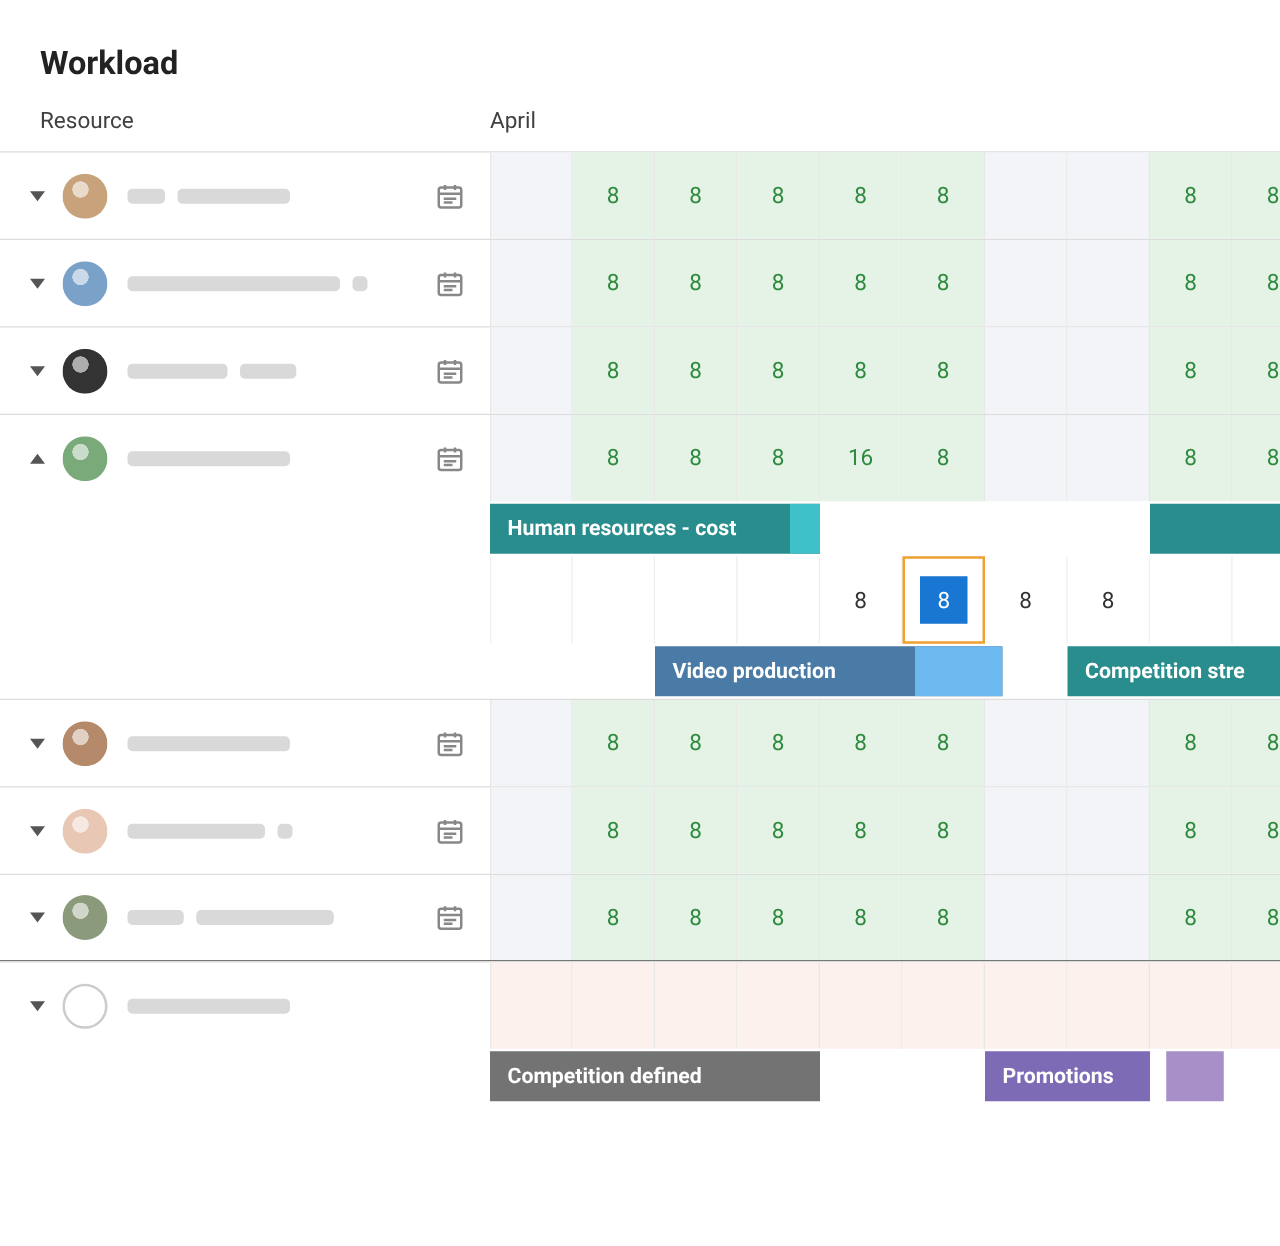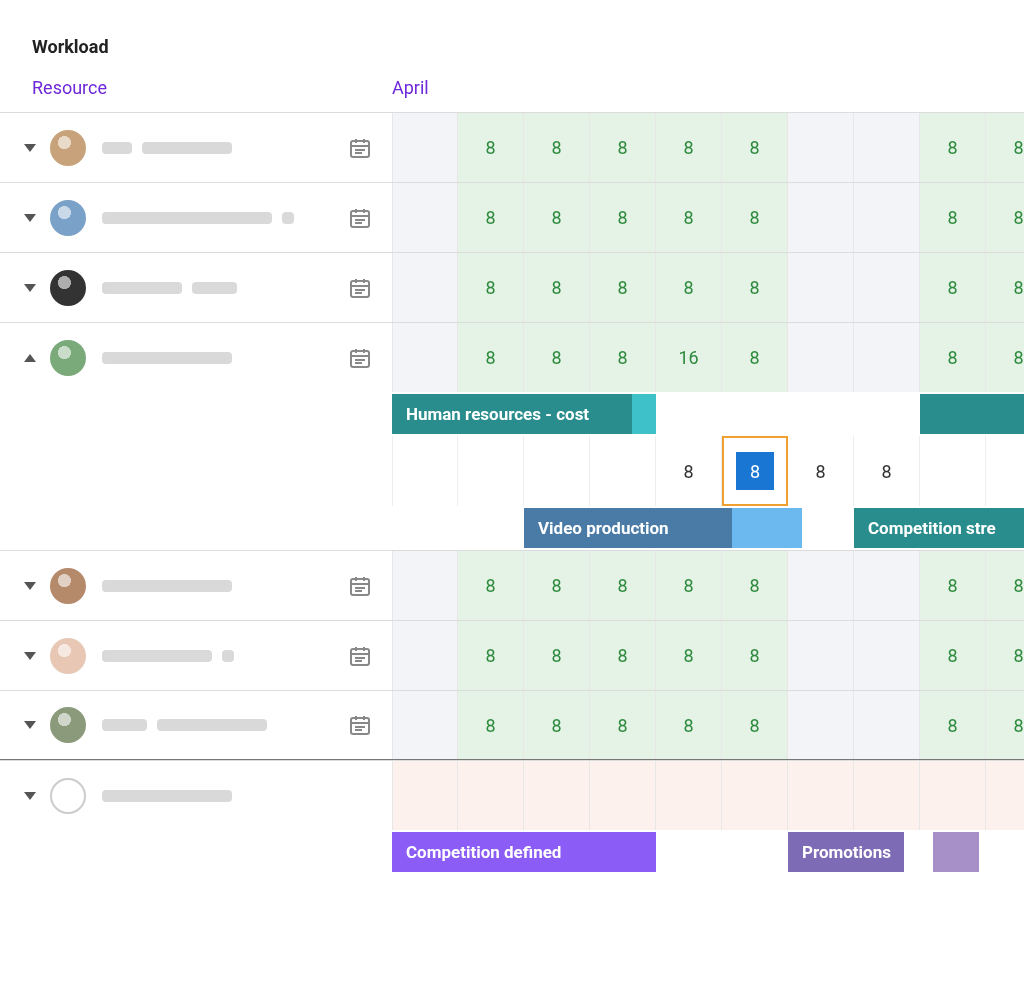--- a/index.html
+++ b/index.html
@@ -1,19 +1,19 @@
 <!DOCTYPE html>
 <html><head>
 <meta charset="utf-8">
 <style>
   * { box-sizing: border-box; margin: 0; padding: 0; }
   html, body { font-family: -apple-system, BlinkMacSystemFont, "Segoe UI", Roboto, Arial, sans-serif; color: #333; background: #fff; width: 1024px; }
   .page { width: 1024px; overflow: hidden; }
-  .title { font-size: 18px; font-weight: 700; padding: 36px 0 20px 32px; color: #222; }
-  .header-row { display: flex; padding: 0 0 14px 0; color: #6d28d9; font-size: 18px; }
+  .title { font-size: 26px; font-weight: 700; padding: 36px 0 20px 32px; color: #222; }
+  .header-row { display: flex; padding: 0 0 14px 0; color: #404040; font-size: 18px; }
   .header-resource { width: 392px; padding-left: 32px; }
   .header-month { padding-left: 0; }
   .grid { position: relative; }
   .row { display: flex; border-top: 1px solid #dcdcdc; min-height: 70px; }
   .row.section-end { border-bottom: 1px solid #777; }
   .left { width: 392px; display: flex; align-items: center; padding-left: 24px; position: relative; flex-shrink: 0; }
   .chevron { width: 0; height: 0; border-left: 6px solid transparent; border-right: 6px solid transparent; border-top: 8px solid #555; margin-right: 14px; cursor: pointer; }
   .chevron.up { border-top: none; border-bottom: 8px solid #555; }
   .avatar { width: 36px; height: 36px; border-radius: 50%; margin-right: 16px; display: inline-block; }
   .avatar.blank { border: 2px solid #ccc; background: #fff; }
@@ -306,19 +306,19 @@
           <div class="col peach"></div>
           <div class="col peach"></div>
           <div class="col peach"></div>
           <div class="col peach"></div>
           <div class="col peach"></div>
         </div>
       </div>
       <div class="task-row">
         <div class="left"></div>
         <div class="task-right">
-          <div class="bar" style="left:0px;width:264px;background:#8b5cf6;">Competition defined</div>
-          <div class="bar" style="left:396px;width:116px;background:#7d6bb5;">Promotions</div>
+          <div class="bar" style="left:0px;width:264px;background:#737373;">Competition defined</div>
+          <div class="bar" style="left:396px;width:132px;background:#7d6bb5;">Promotions</div>
           <div class="bar" style="left:541.1999999999999px;width:46.199999999999996px;background:#a78fc7;"></div>
         </div>
       </div>
     </div>
 </div>
 
 </body></html>

